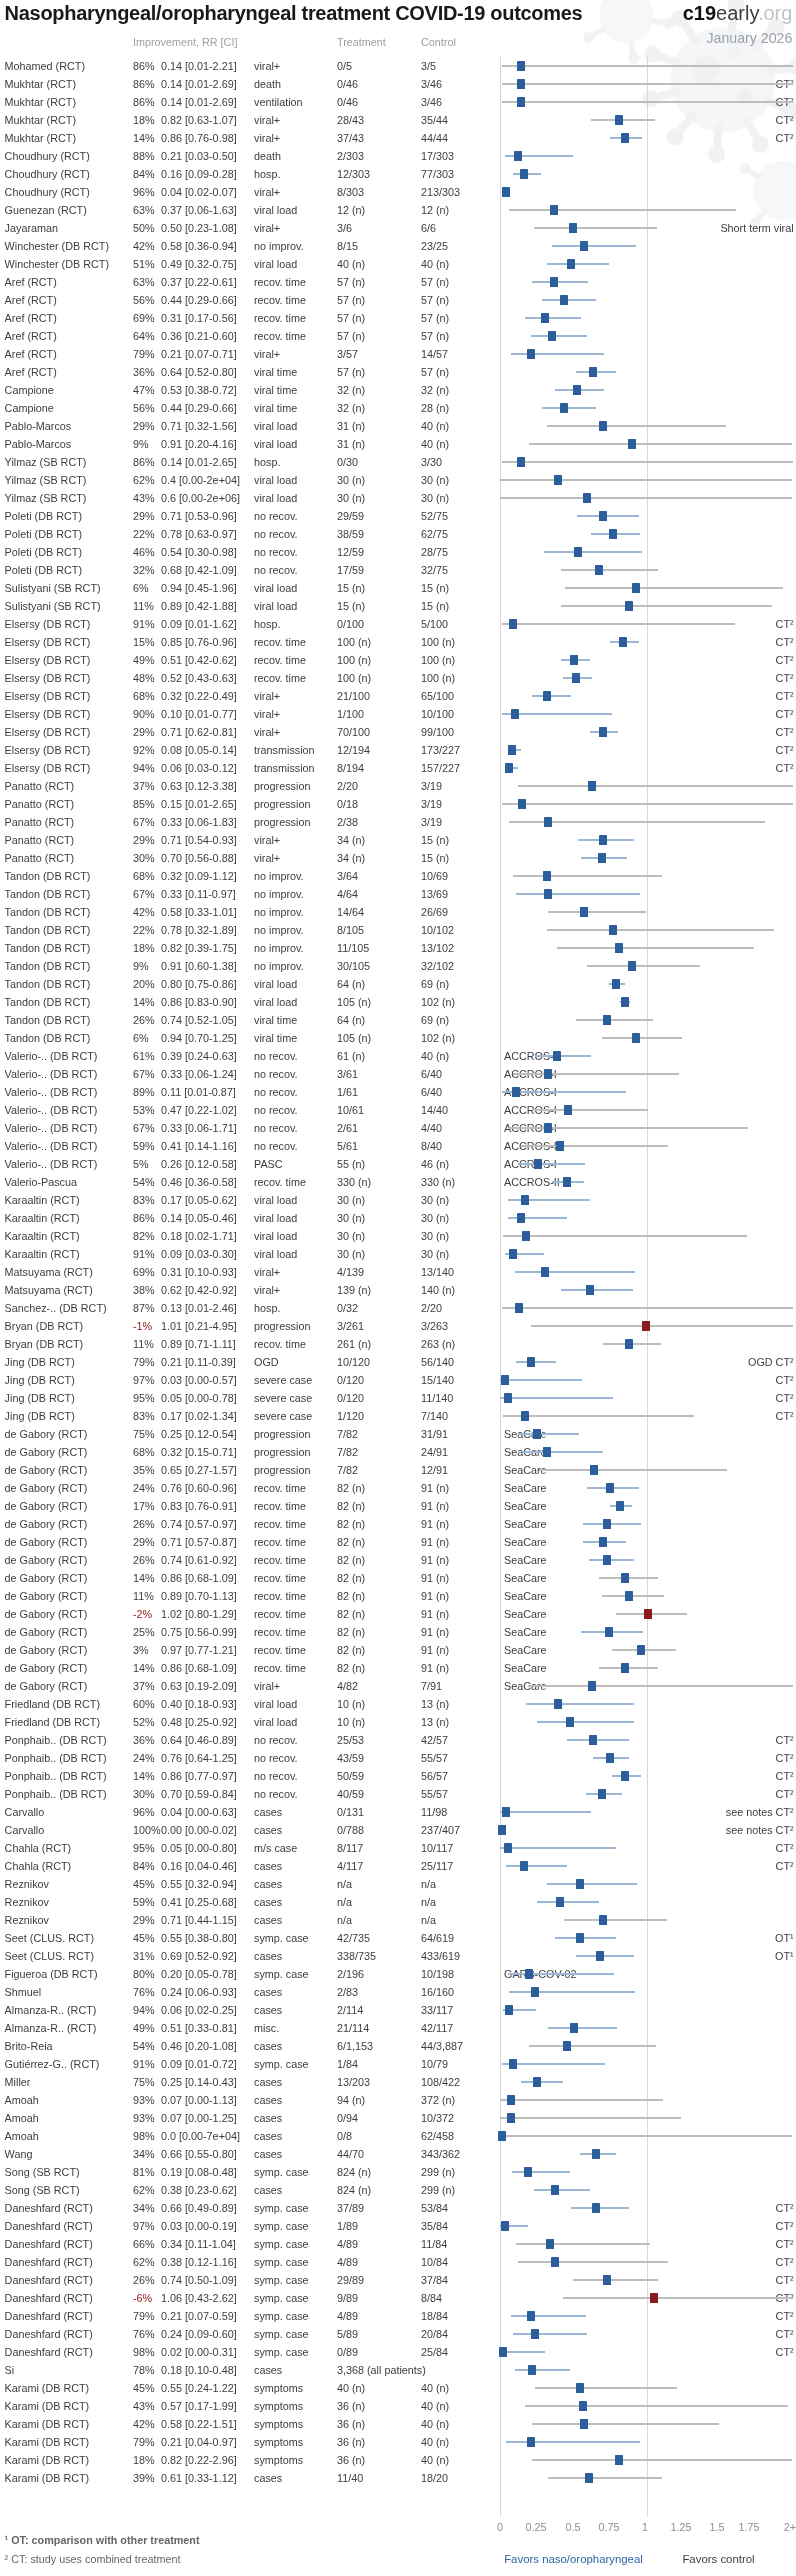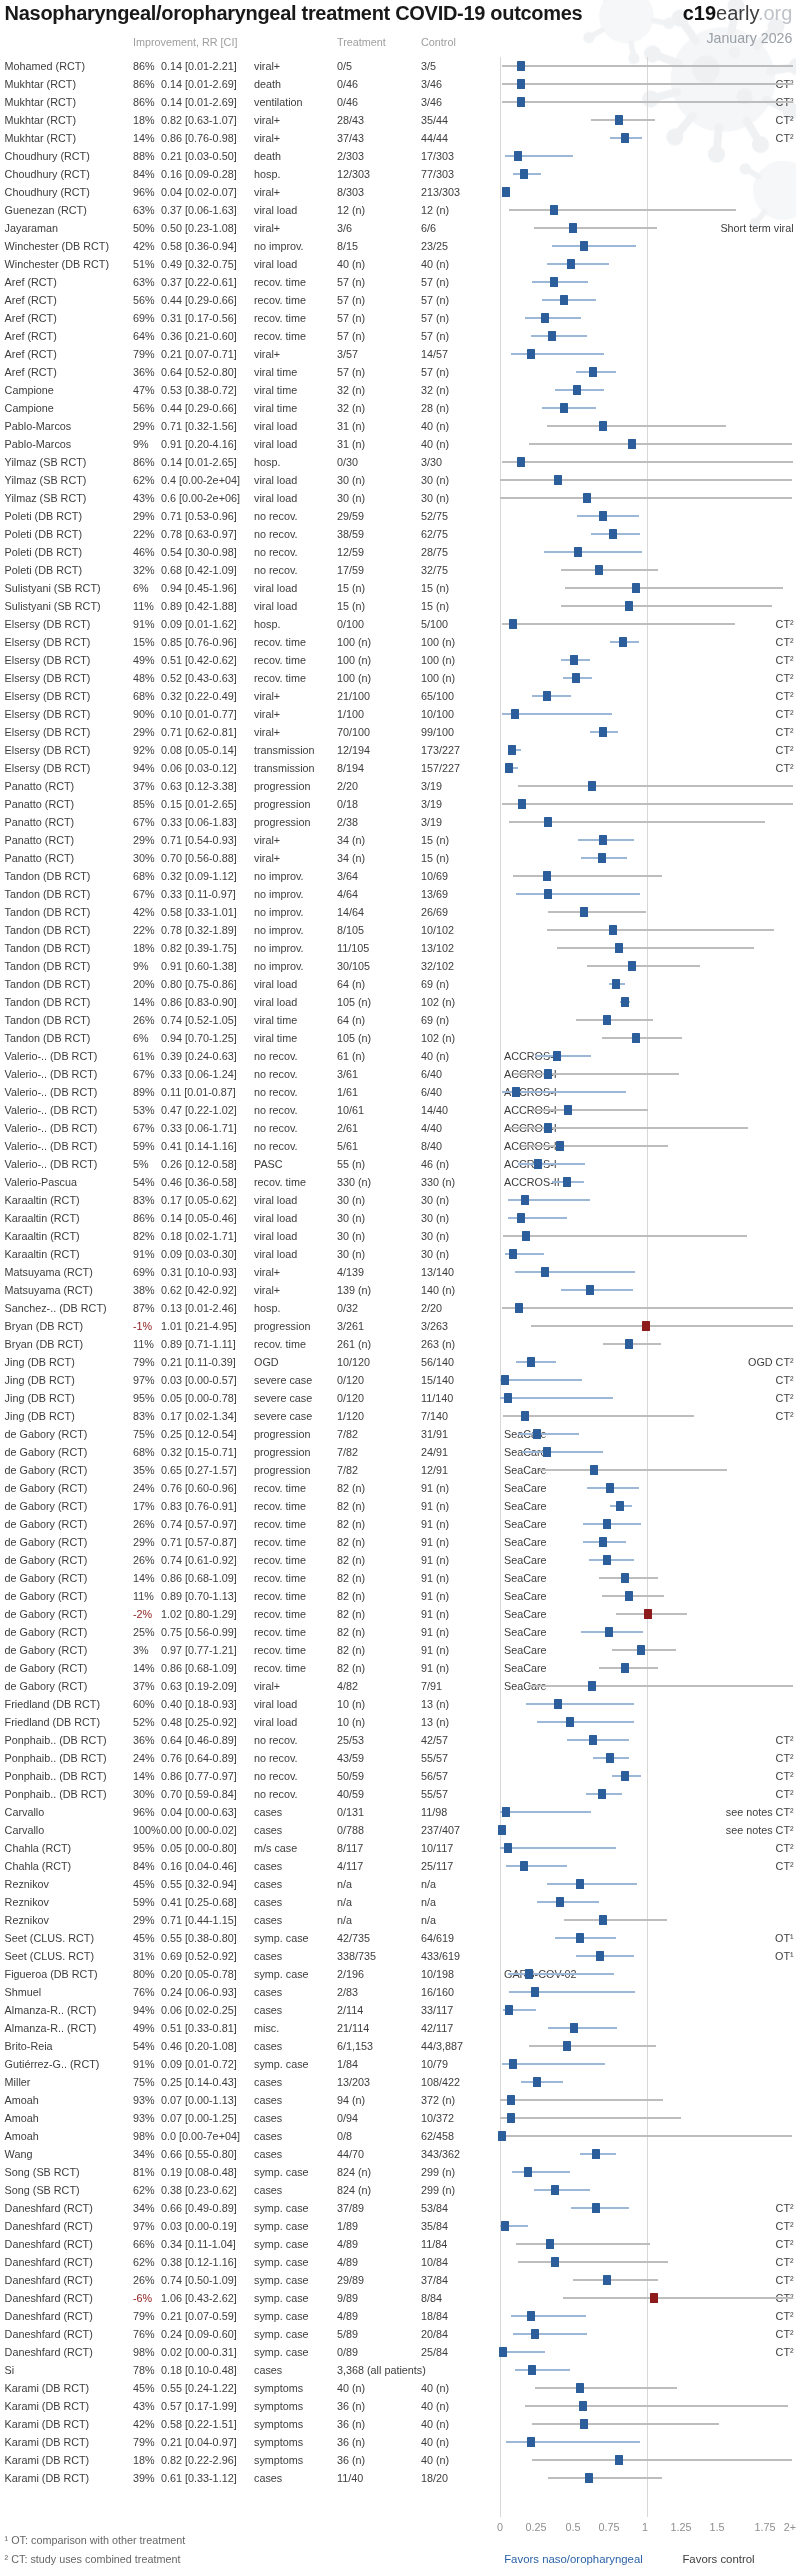--- a/index.html
+++ b/index.html
@@ -27,21 +27,21 @@
   .c-ann{right:3.4px;color:#4c4c4c;}
   .ci{position:absolute;height:1.7px;top:8px;background:#9db8d6;z-index:1;}
   .ci.grey{background:#bdbdbd;}
   .box{position:absolute;width:8px;height:10.2px;top:4px;background:#2b5e9b;border-radius:0.6px;z-index:2;}
   .box.red{background:#8e1b1b;}
   #ticks span{position:absolute;top:2521px;width:34px;text-align:center;font-size:10.8px;color:#8f8f8f;}
   .favors{position:absolute;top:2553px;text-align:center;font-size:11.4px;white-space:nowrap;z-index:3;}
   .fav-left{left:500px;width:147px;color:#2c63a7;}
   .fav-right{left:647px;width:143px;color:#3d3d3d;}
   .footnote{position:absolute;left:4.6px;font-size:10.8px;color:#666666;z-index:3;}
-  .fn1{top:2534px;} .fn2{top:2553px;}
+  .fn1{top:2534px;font-weight:bold;} .fn2{top:2553px;}
   .virus{position:absolute;right:0;top:0;z-index:0;}
 </style>
 </head>
 <body>
 
 <svg class="virus" width="239" height="250" viewBox="0 0 420 440">
   <defs>
     <g id="spike" fill="#e2e6ea">
       <rect x="-7" y="-132" width="14" height="55" rx="7"></rect>
       <circle cy="-132" r="15"></circle>
@@ -1076,21 +1076,21 @@
       <span class="c-out">no recov.</span>
       <span class="c-tr">25/53</span>
       <span class="c-ct">42/57</span>
       <div class="ci" style="left: 567px; width: 62px;"></div>
       <div class="box" style="left: 589px;"></div>
       <span class="c-ann">CT²</span>
     </div>
     <div class="row">
       <span class="c-study">Ponphaib.. (DB RCT)</span>
       <span class="c-imp">24%</span>
-      <span class="c-rr">0.76 [0.64-0.89]</span>
+      <span class="c-rr">0.76 [0.64-1.25]</span>
       <span class="c-out">no recov.</span>
       <span class="c-tr">43/59</span>
       <span class="c-ct">55/57</span>
       <div class="ci" style="left: 593px; width: 36px;"></div>
       <div class="box" style="left: 606px;"></div>
       <span class="c-ann">CT²</span>
     </div>
     <div class="row">
       <span class="c-study">Ponphaib.. (DB RCT)</span>
       <span class="c-imp">14%</span>
@@ -1511,21 +1511,21 @@
   </div>
 
 <div id="ticks">
     <span style="left: 483px;">0</span>
     <span style="left: 519px;">0.25</span>
     <span style="left: 556px;">0.5</span>
     <span style="left: 592px;">0.75</span>
     <span style="left: 628px;">1</span>
     <span style="left: 664px;">1.25</span>
     <span style="left: 700px;">1.5</span>
-    <span style="left: 748px;">1.75</span>
+    <span style="left: 732px;">1.75</span>
     <span style="left: 773px;">2+</span>
   </div>
 
 <div class="favors fav-left">Favors naso/oropharyngeal</div>
 <div class="favors fav-right">Favors control</div>
 
 <div class="footnote fn1">¹ OT: comparison with other treatment</div>
 <div class="footnote fn2">² CT: study uses combined treatment</div>
 
 

